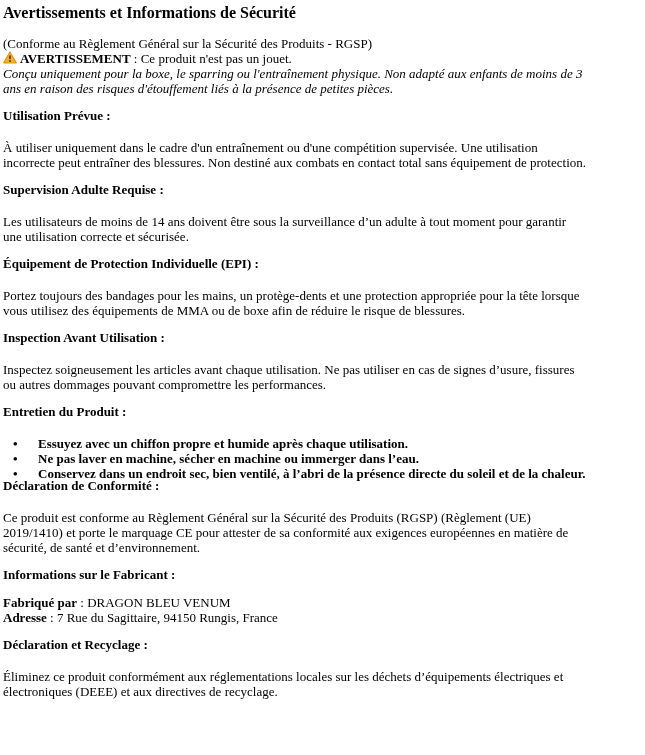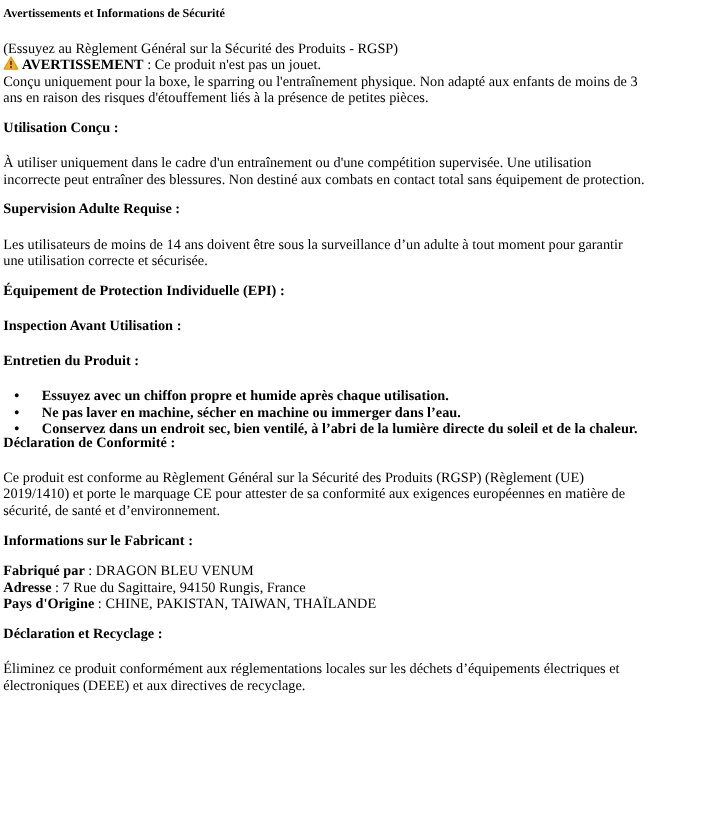--- a/index.html
+++ b/index.html
@@ -8,34 +8,34 @@
     height: 755px;
     overflow: hidden;
     background: #ffffff;
     color: #000000;
     font-family: "Liberation Serif", "DejaVu Serif", serif;
     font-size: 13px;
     line-height: 15px;
   }
   .page { padding: 3px 2px 0 3px; }
   .title {
-    font-size: 11px;
+    font-size: 16px;
     line-height: 19px;
     font-weight: bold;
     margin: 0 0 14px 0;
   }
   .para { margin: 0; white-space: normal; }
   .ml { white-space: pre-line; }
   .h {
     font-weight: bold;
     margin: 12px 0 17px 0;
   }
   .h-pull { margin-top: -3px; }
   .h-tight-after { margin-bottom: 13px; }
-  .block { display: block; }
+  .block { display: block; font-style: italic; }
   .line { display: block; }
   ul.dotlist { margin: 0; padding: 0; list-style: none; font-weight: bold; }
   ul.dotlist li {
     position: relative;
     padding-left: 35px;
     line-height: 15px;
   }
   ul.dotlist li::before {
     content: "\2022";
     position: absolute;
@@ -50,58 +50,61 @@
     margin-right: 3px;
   }
 </style>
 </head>
 <body>
 
 <div class="page">
 
   <h1 class="title">Avertissements et Informations de Sécurité</h1>
 
-  <p class="para">(Essuyez au Règlement Général sur la Sécurité des Produits - RGSP)</p>
+  <p class="para">(Conforme au Règlement Général sur la Sécurité des Produits - RGSP)</p>
 
 
   <p class="para"><span><svg class="warn-icon" viewBox="0 0 24 22" xmlns="http://www.w3.org/2000/svg">
           <path d="M12 1.5 L22.8 20.2 L1.2 20.2 Z" fill="#F8B01E" stroke="#E09A10" stroke-width="2" stroke-linejoin="round"></path>
           <rect x="10.7" y="7" width="2.6" height="7.2" rx="1.3" fill="#42300B"></rect>
           <circle cx="12" cy="17" r="1.6" fill="#42300B"></circle>
         </svg><strong>AVERTISSEMENT</strong><span> : Ce produit n'est pas un jouet.</span></span><span class="block ml">Conçu uniquement pour la boxe, le sparring ou l'entraînement physique. Non adapté aux enfants de moins de 3
 ans en raison des risques d'étouffement liés à la présence de petites pièces.</span></p>
 
-  <p class="h">Utilisation Conçu :</p>
+  <p class="h">Utilisation Prévue :</p>
   <p class="para ml">À utiliser uniquement dans le cadre d'un entraînement ou d'une compétition supervisée. Une utilisation
 incorrecte peut entraîner des blessures. Non destiné aux combats en contact total sans équipement de protection.</p>
 
   <p class="h">Supervision Adulte Requise :</p>
   <p class="para ml">Les utilisateurs de moins de 14 ans doivent être sous la surveillance d’un adulte à tout moment pour garantir
 une utilisation correcte et sécurisée.</p>
 
   <p class="h">Équipement de Protection Individuelle (EPI) :</p>
+  <p class="para ml">Portez toujours des bandages pour les mains, un protège-dents et une protection appropriée pour la tête lorsque
+vous utilisez des équipements de MMA ou de boxe afin de réduire le risque de blessures.</p>
 
   <p class="h">Inspection Avant Utilisation :</p>
+  <p class="para ml">Inspectez soigneusement les articles avant chaque utilisation. Ne pas utiliser en cas de signes d’usure, fissures
+ou autres dommages pouvant compromettre les performances.</p>
 
   <p class="h">Entretien du Produit :</p>
   <ul class="dotlist">
     <li>Essuyez avec un chiffon propre et humide après chaque utilisation.</li>
     <li>Ne pas laver en machine, sécher en machine ou immerger dans l’eau.</li>
-    <li>Conservez dans un endroit sec, bien ventilé, à l’abri de la lumière directe du soleil et de la chaleur.</li>
+    <li>Conservez dans un endroit sec, bien ventilé, à l’abri de la présence directe du soleil et de la chaleur.</li>
   </ul>
 
   <p class="h h-pull">Déclaration de Conformité :</p>
   <p class="para ml">Ce produit est conforme au Règlement Général sur la Sécurité des Produits (RGSP) (Règlement (UE)
 2019/1410) et porte le marquage CE pour attester de sa conformité aux exigences européennes en matière de
 sécurité, de santé et d’environnement.</p>
 
   <p class="h h-tight-after">Informations sur le Fabricant :</p>
   <p class="para">
       <span class="line"><strong>Fabriqué par</strong><span> : DRAGON BLEU VENUM</span></span>
       <span class="line"><strong>Adresse</strong><span> : 7 Rue du Sagittaire, 94150 Rungis, France</span></span>
-      <span class="line"><strong>Pays d'Origine</strong><span> : CHINE, PAKISTAN, TAIWAN, THAÏLANDE</span></span>
     </p>
 
   <p class="h">Déclaration et Recyclage :</p>
   <p class="para ml">Éliminez ce produit conformément aux réglementations locales sur les déchets d’équipements électriques et
 électroniques (DEEE) et aux directives de recyclage.</p>
 
 </div>
 
 </body></html>

